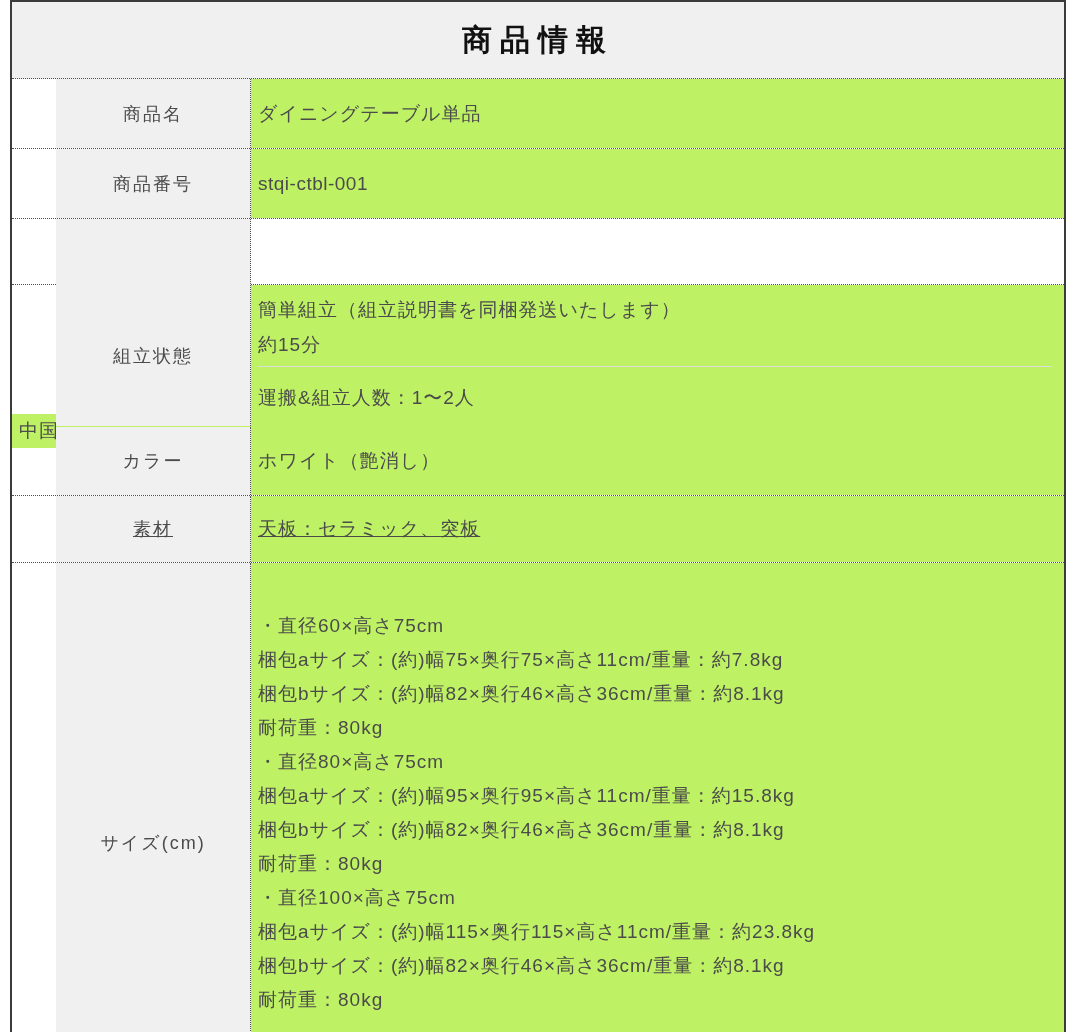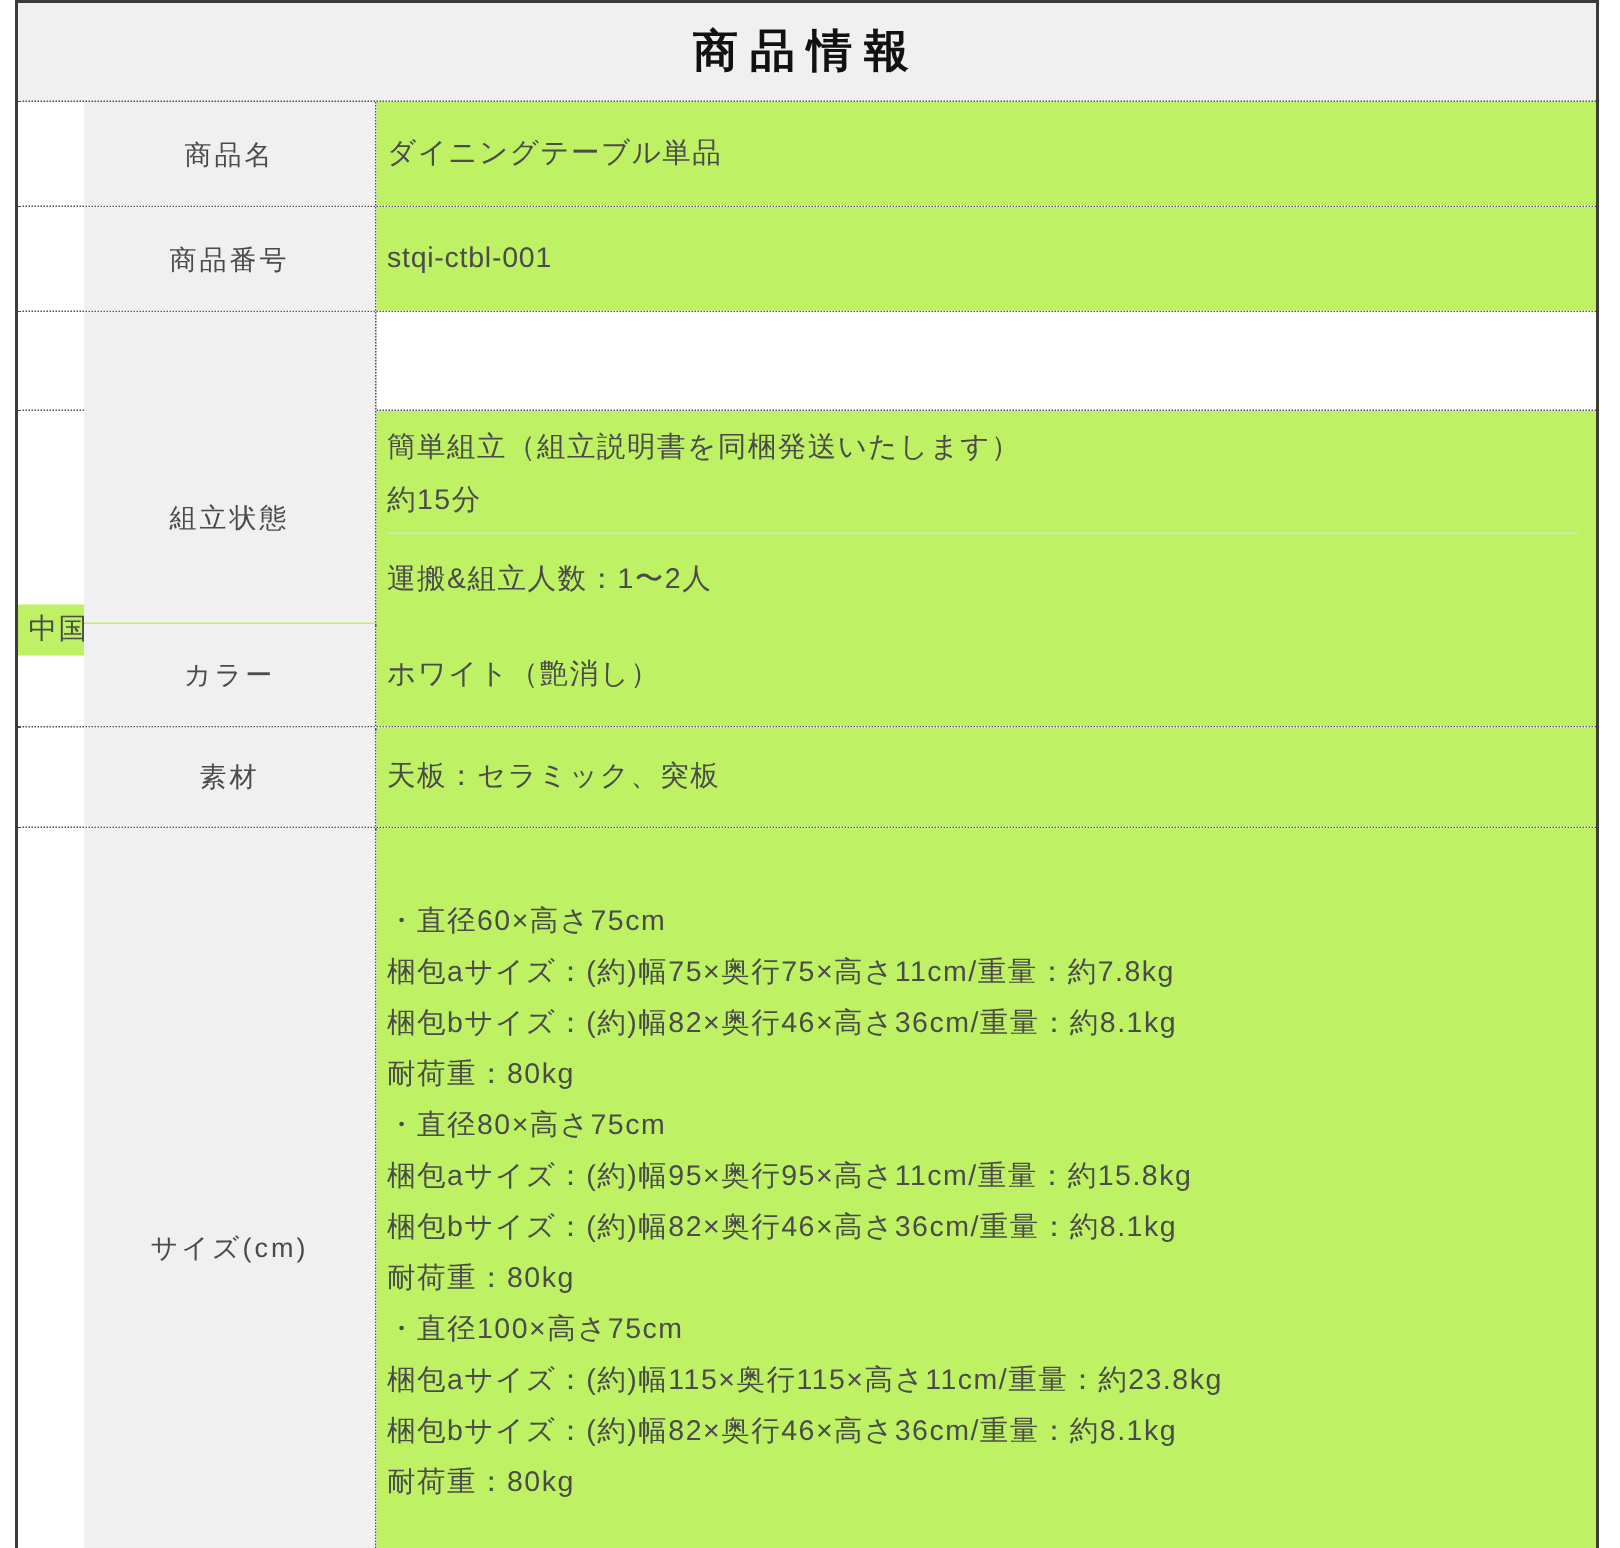--- a/index.html
+++ b/index.html
@@ -21,21 +21,21 @@
   }
   .spec-table {
     position: absolute;
     left: 10px; top: 0;
     width: 1056px;
     border: 2px solid var(--outer_border);
     border-bottom: none;
     color: var(--body_text);
   }
   .table-header {
-    height: 66px;
+    height: 77px;
     background: var(--header_bg);
     border-bottom: 1px dotted var(--inner_border);
     display: flex; align-items: center; justify-content: center;
     font-size: 30px; font-weight: bold;
     letter-spacing: 8px;
     color: var(--title_text);
   }
   .row {
     display: flex;
     border-bottom: 1px dotted var(--inner_border);
@@ -58,21 +58,21 @@
     padding: 0 12px 0 7px;
     font-size: 19px;
     letter-spacing: 1px;
     display: flex; flex-direction: column; justify-content: center;
   }
   .h-name    { height: 70px; }
   .h-number  { height: 70px; }
   .h-country { height: 66px; flex-direction: column; }
   .h-assembly{ height: 142px; }
   .h-color   { height: 69px; }
-  .h-material{ height: 67px; }
+  .h-material{ height: 67px; text-decoration: underline; }
   .h-size    { height: 560px; }
 
   .value-line { line-height: 34px; }
 
   .assembly-cell { justify-content: flex-start; padding-top: 7px; }
   .assembly-cell .value-line { line-height: 35px; }
   .assembly-divider {
     border-top: 1px solid var(--divider_line);
     margin: 4px 0 13px 0;
     width: 100%;

